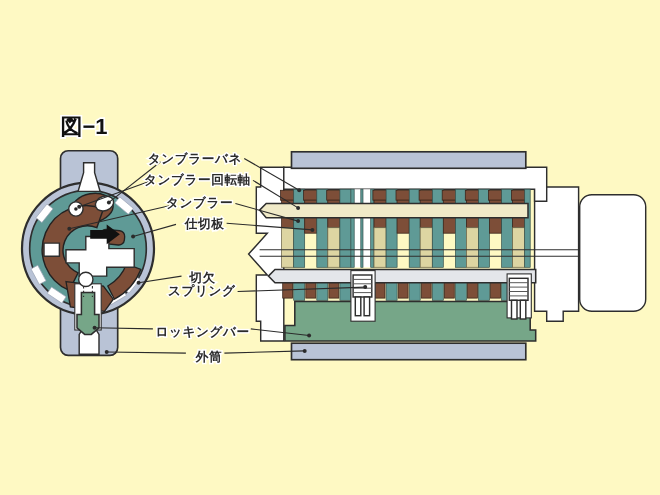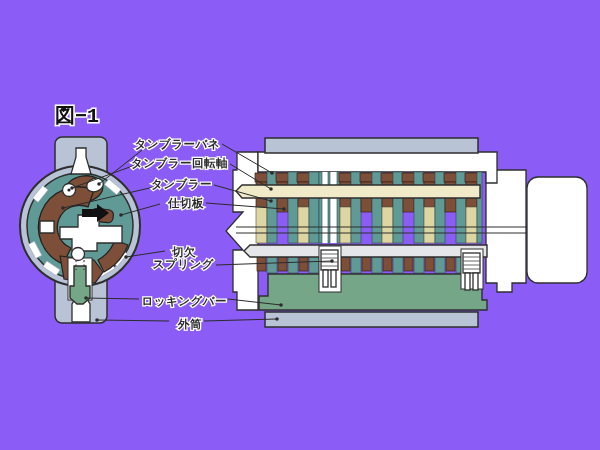--- a/index.html
+++ b/index.html
@@ -1,17 +1,17 @@
 <!DOCTYPE html>
 <html style="--steel: #b9c3d6; --teal: #5f9a96; --brown: #7d4e38; --cream: #ddd5a2; --rod: #f0eac8; --gray: #e4e6ea; --green: #76a688; --outline: #2e2e2e; --label: #2b2b2b; --arrow: #111111;"><head>
 <meta charset="utf-8">
 <style>
   html,body{margin:0;padding:0;background:#fff;}
-  #stage{position:relative;width:600px;height:450px;background:#8b5cf6;overflow:hidden;
-         font-family:Liberation Mono, monospace;}
+  #stage{position:relative;width:600px;height:450px;background:#fef9c3;overflow:hidden;
+         font-family:Liberation Sans, sans-serif;}
   svg{display:block;}
   .outline{stroke:var(--outline);}
   .steel{fill:var(--steel);stroke:var(--outline);stroke-width:1.5;}
   .white{fill:#ffffff;stroke:var(--outline);stroke-width:1.3;}
   .teal{fill:var(--teal);stroke:#2e4a48;stroke-width:.6;}
   .brown{fill:var(--brown);stroke:#3a241a;stroke-width:.7;}
   .cream{fill:var(--cream);stroke:#6f684a;stroke-width:.7;}
   .green{fill:var(--green);stroke:var(--outline);stroke-width:1.4;}
   .lead{stroke:var(--label);stroke-width:1;fill:none;}
   .dot{fill:var(--label);}

